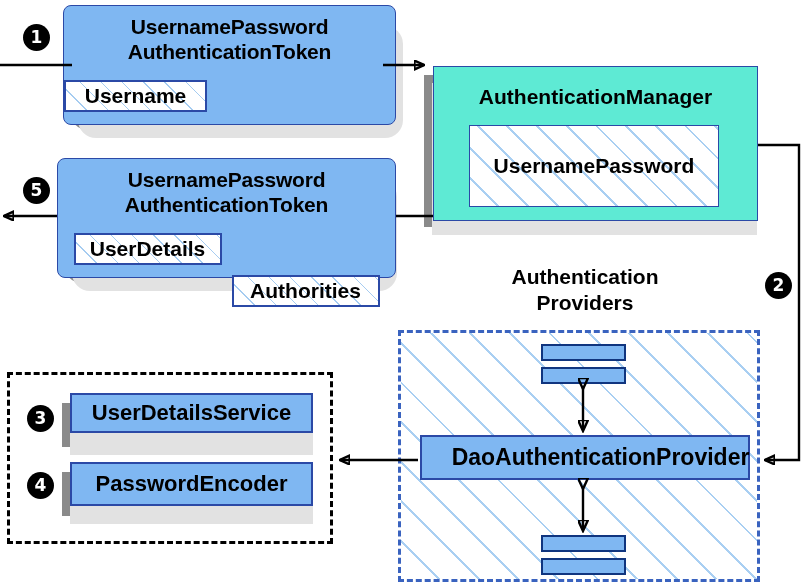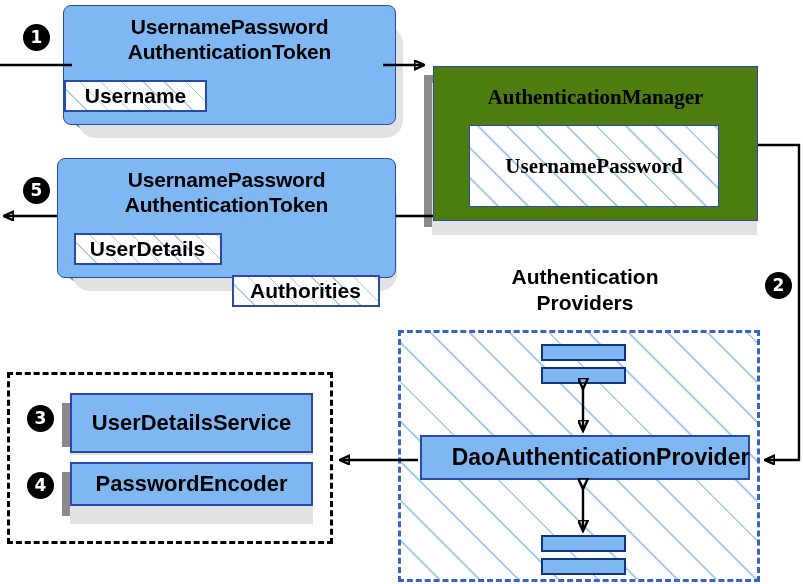--- a/index.html
+++ b/index.html
@@ -74,25 +74,24 @@
       rgba(150,195,238,.85) 15px
     );
     pointer-events:none;
     z-index:0;
   }
   .slot > span{position:relative;z-index:1;}
 
   
   .mgr-box{
     position:absolute;
-    background:#4d7c0f;
+    background:#5eead4;
     border:1.5px solid #2b49a6;
     box-sizing:border-box;
     z-index:4;
-    font-family:Liberation Serif, serif;
   }
   .mgr-title{
     position:absolute;
     left:0;right:0;
     text-align:center;
     font-weight:bold;
     font-size:21px;
     color:#000;
   }
   .inner-hatch-box{
@@ -291,21 +290,21 @@
     <span>DaoAuthenticationProvider</span>
   </div>
 
   <div class="bar" style="left:541px;top:535px;width:85px;height:17px;"></div>
   <div class="bar" style="left:541px;top:558px;width:85px;height:17px;"></div>
 
   <div class="dashed-group" style="left:7px;top:372px;width:326px;height:172px;"></div>
 
   <div class="shadow-dark" style="left:62px;top:403px;width:243px;height:44px;"></div>
   <div class="shadow-light" style="left:70px;top:411px;width:243px;height:44px;"></div>
-  <div class="flat-box" style="left:70px;top:393px;width:243px;height:60px;font-size:22px;">
+  <div class="flat-box" style="left:70px;top:393px;width:243px;height:40px;font-size:22px;">
     <span>UserDetailsService</span>
   </div>
 
   <div class="shadow-dark" style="left:62px;top:472px;width:243px;height:44px;"></div>
   <div class="shadow-light" style="left:70px;top:480px;width:243px;height:44px;"></div>
   <div class="flat-box" style="left:70px;top:462px;width:243px;height:44px;font-size:22px;">
     <span>PasswordEncoder</span>
   </div>
 
 </div>

